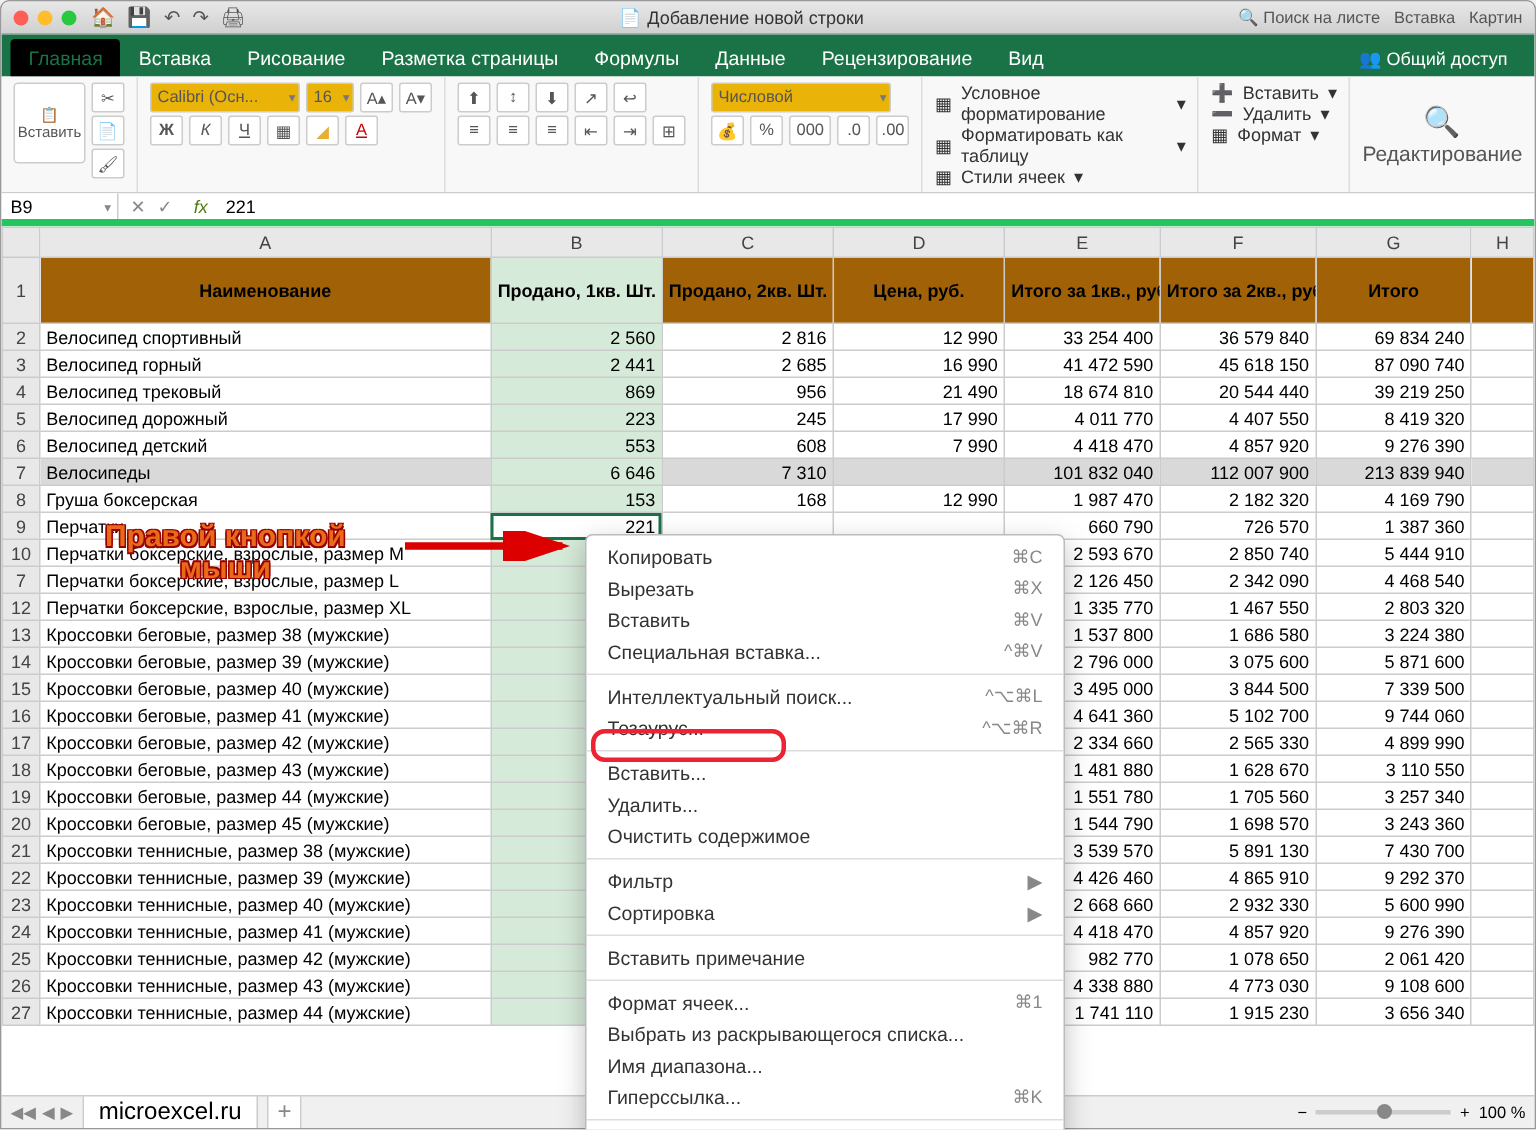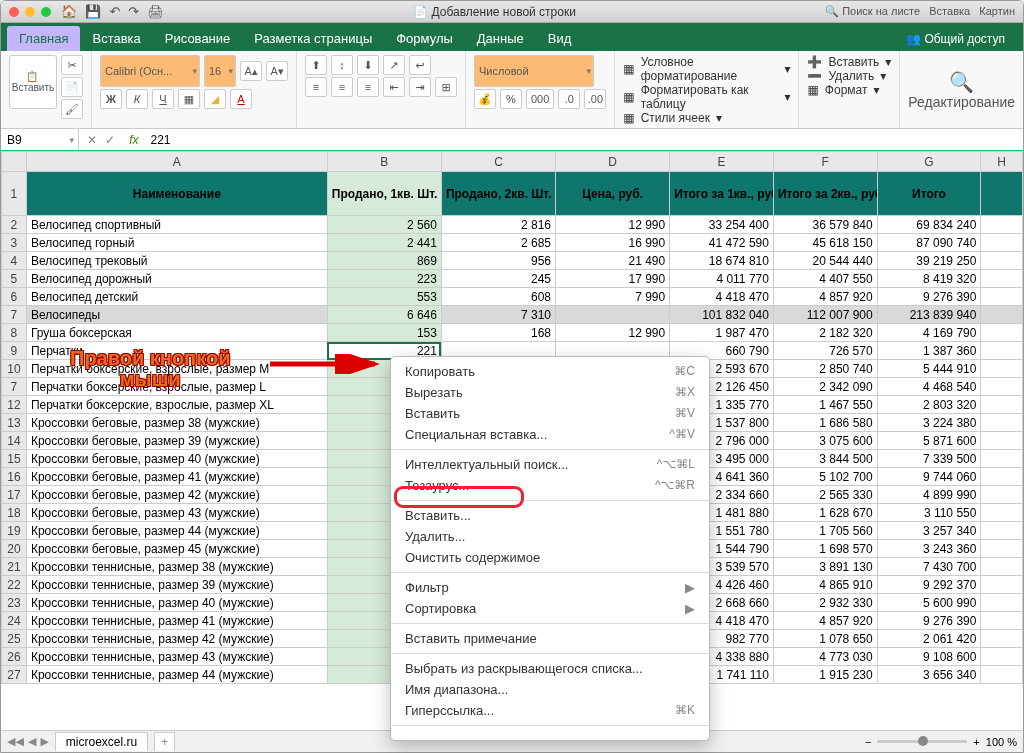--- a/index.html
+++ b/index.html
@@ -7,51 +7,51 @@
 .window { width: 1024px; height: 753px; background: #fff; border: 1px solid #999; border-radius: 6px 6px 0 0; overflow: hidden; display: flex; flex-direction: column; }
 .titlebar { height: 22px; background: linear-gradient(#e8e8e8,#d0d0d0); border-bottom: 1px solid #aaa; display: flex; align-items: center; padding: 0 8px; font-size: 12px; color: #444; }
 .traffic { display: flex; gap: 6px; margin-right: 10px; }
 .traffic span { width: 10px; height: 10px; border-radius: 50%; display: inline-block; }
 .tl-red { background: #ff5f57; } .tl-yel { background: #ffbd2e; } .tl-grn { background: #28c940; }
 .titlebar-icons { display: flex; gap: 8px; color: #555; font-size: 13px; }
 .titlebar-title { flex: 1; text-align: center; font-size: 12px; color: #333; }
 .titlebar-right { font-size: 11px; color: #555; }
 .ribbon-tabs { background: #1a7346; height: 28px; display: flex; align-items: flex-end; padding: 0 6px; }
 .ribbon-tab { color: #fff; font-size: 13px; padding: 5px 12px; cursor: pointer; }
-.ribbon-tab.active { background: #c4b5fd; color: #1a7346; border-radius: 3px 3px 0 0; }
+.ribbon-tab.active { background: #000000; color: #1a7346; border-radius: 3px 3px 0 0; }
 .ribbon-tab.share { margin-left: auto; color: #fff; font-size: 12px; }
 .ribbon { background: #f8f8f8; border-bottom: 1px solid #ccc; height: 78px; display: flex; font-size: 11px; color: #555; }
 .rgroup { border-right: 1px solid #ddd; padding: 4px 8px; display: flex; flex-direction: column; justify-content: flex-start; }
 .rrow { display: flex; gap: 4px; align-items: center; margin-bottom: 2px; }
 .rbtn { width: 22px; height: 20px; background: #fff; border: 1px solid #ccc; border-radius: 2px; display: flex; align-items: center; justify-content: center; font-size: 11px; }
 .rbtn.wide { width: auto; padding: 0 4px; }
-.sel { background: #fdba74; border: 1px solid #ccc; border-radius: 2px; padding: 1px 14px 1px 4px; font-size: 11px; position: relative; height: 32px; display: flex; align-items: center; }
+.sel { background: #eab308; border: 1px solid #ccc; border-radius: 2px; padding: 1px 14px 1px 4px; font-size: 11px; position: relative; height: 20px; display: flex; align-items: center; }
 .sel::after { content: '▾'; position: absolute; right: 2px; font-size: 9px; color: #777; }
 .paste-big { width: 48px; height: 54px; border: 1px solid #ccc; border-radius: 3px; background: #fff; display: flex; flex-direction: column; align-items: center; justify-content: center; font-size: 10px; }
 .txt-row { display: flex; gap: 6px; font-size: 12px; color: #333; align-items: center; }
-.namebox-row { height: 22px; background: #fff; border-bottom: 1px solid #22c55e; display: flex; align-items: center; font-size: 12px; }
+.namebox-row { height: 22px; background: #fff; border-bottom: 5px solid #22c55e; display: flex; align-items: center; font-size: 12px; }
 .namebox { width: 78px; border-right: 1px solid #ccc; padding: 0 6px; height: 100%; display: flex; align-items: center; background: #fff; position: relative; }
 .namebox::after { content: '▾'; position: absolute; right: 4px; font-size: 9px; color: #888; }
 .fx-icons { display: flex; gap: 8px; padding: 0 8px; color: #888; align-items: center; }
 .fx-label { font-style: italic; color: #4d7c0f; padding: 0 6px; }
 .formula-text { padding: 0 6px; }
 .grid-area { flex: 1; overflow: hidden; position: relative; background: #fff; }
 table.sheet { border-collapse: collapse; font-size: 12px; width: 100%; table-layout: fixed; }
 .sheet th, .sheet td { border: 1px solid #ccc; height: 18px; padding: 0 4px; white-space: nowrap; overflow: hidden; }
 .sheet thead th { background: #e8e8e8; font-weight: normal; color: #444; height: 20px; }
 .sheet .rowhead { background: #e8e8e8; text-align: center; width: 24px; color: #444; font-weight: normal; }
 .sheet td.num { text-align: right; font-variant-numeric: tabular-nums; }
 .sheet td.name { text-align: left; }
-.header-row td { background: #0f766e; font-weight: bold; text-align: center; height: 44px; vertical-align: middle; }
+.header-row td { background: #a16207; font-weight: bold; text-align: center; height: 44px; vertical-align: middle; }
 .shaded td { background: #d9d9d9; }
 .sel-col { background: #d6ead9 !important; }
 .active-cell { outline: 2px solid #1a7346; outline-offset: -2px; background: #fff !important; }
 .status { height: 22px; background: #f0f0f0; border-top: 1px solid #ccc; display: flex; align-items: center; font-size: 11px; padding: 0 6px; }
 .tab-scroll { display: flex; gap: 4px; color: #888; }
-.sheet-tab { background: #fff; border: 1px solid #ccc; border-bottom: none; padding: 2px 10px; margin-left: 6px; font-size: 12px; }
+.sheet-tab { background: #fff; border: 1px solid #ccc; border-bottom: none; padding: 2px 10px; margin-left: 6px; font-size: 16px; }
 .sheet-tab.add { padding: 2px 6px; color: #888; }
 .zoom { margin-left: auto; display: flex; align-items: center; gap: 6px; }
 .zoom-track { width: 90px; height: 3px; background: #ccc; position: relative; }
 .zoom-thumb { position: absolute; left: 45%; top: -4px; width: 10px; height: 10px; background: #888; border-radius: 50%; }
 .context-menu { position: absolute; left: 390px; top: 356px; width: 320px; background: #fff; border: 1px solid #bbb; border-radius: 5px; box-shadow: 0 6px 18px rgba(0,0,0,.25); font-size: 13px; color: #333; padding: 4px 0; z-index: 50; }
 .cm-item { display: flex; justify-content: space-between; padding: 3px 14px; cursor: pointer; }
 .cm-sep { height: 1px; background: #ddd; margin: 4px 0; }
 .cm-item .sc { color: #888; font-size: 12px; }
 .cm-item .arr { color: #888; }
 .highlight-box { position: absolute; border: 3px solid #e23; border-radius: 9px; pointer-events: none; z-index: 60; }
@@ -88,20 +88,21 @@
     </div>
   </div>
 
   <div class="ribbon-tabs">
     <div class="ribbon-tab active">Главная</div>
     <div class="ribbon-tab">Вставка</div>
     <div class="ribbon-tab">Рисование</div>
     <div class="ribbon-tab">Разметка страницы</div>
     <div class="ribbon-tab">Формулы</div>
     <div class="ribbon-tab">Данные</div>
+    <div class="ribbon-tab">Рецензирование</div>
     <div class="ribbon-tab">Вид</div>
     <div class="ribbon-tab share">👥 <span>Общий доступ</span></div>
   </div>
 
   <div class="ribbon">
     <div class="rgroup">
       <div style="display:flex;gap:4px">
         <div class="paste-big">
           <span>📋</span>
           <span>Вставить</span>
@@ -439,21 +440,21 @@
             <td class="num">3 243 360</td>
             <td></td>
           </tr>
           <tr class="">
             <th class="rowhead">21</th>
             <td class="name">Кроссовки теннисные, размер 38 (мужские)</td>
             <td class="num sel-col"></td>
             <td class="num"></td>
             <td class="num"></td>
             <td class="num">3 539 570</td>
-            <td class="num">3 891 130</td>
+            <td class="num">5 891 130</td>
             <td class="num">7 430 700</td>
             <td></td>
           </tr>
           <tr class="">
             <th class="rowhead">22</th>
             <td class="name">Кроссовки теннисные, размер 39 (мужские)</td>
             <td class="num sel-col"></td>
             <td class="num"></td>
             <td class="num"></td>
             <td class="num">4 426 460</td>
@@ -583,20 +584,24 @@
     <div class="cm-item">
       <span>Сортировка</span>
       <span class="arr">▶</span>
     </div>
     <div class="cm-sep"></div>
     <div class="cm-item">
       <span>Вставить примечание</span>
     </div>
     <div class="cm-sep"></div>
     <div class="cm-item">
+      <span>Формат ячеек...</span>
+      <span class="sc">⌘1</span>
+    </div>
+    <div class="cm-item">
       <span>Выбрать из раскрывающегося списка...</span>
     </div>
     <div class="cm-item">
       <span>Имя диапазона...</span>
     </div>
     <div class="cm-item">
       <span>Гиперссылка...</span>
       <span class="sc">⌘K</span>
     </div>
     <div class="cm-sep"></div>

